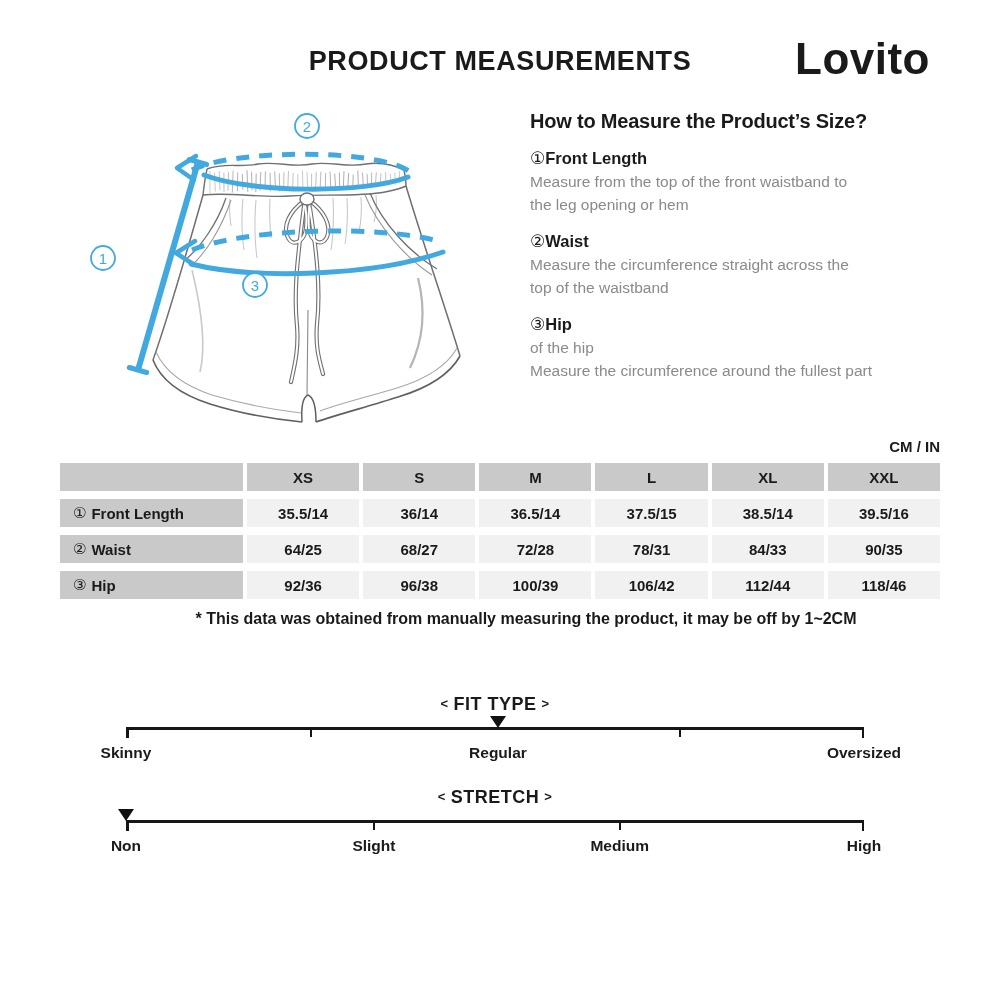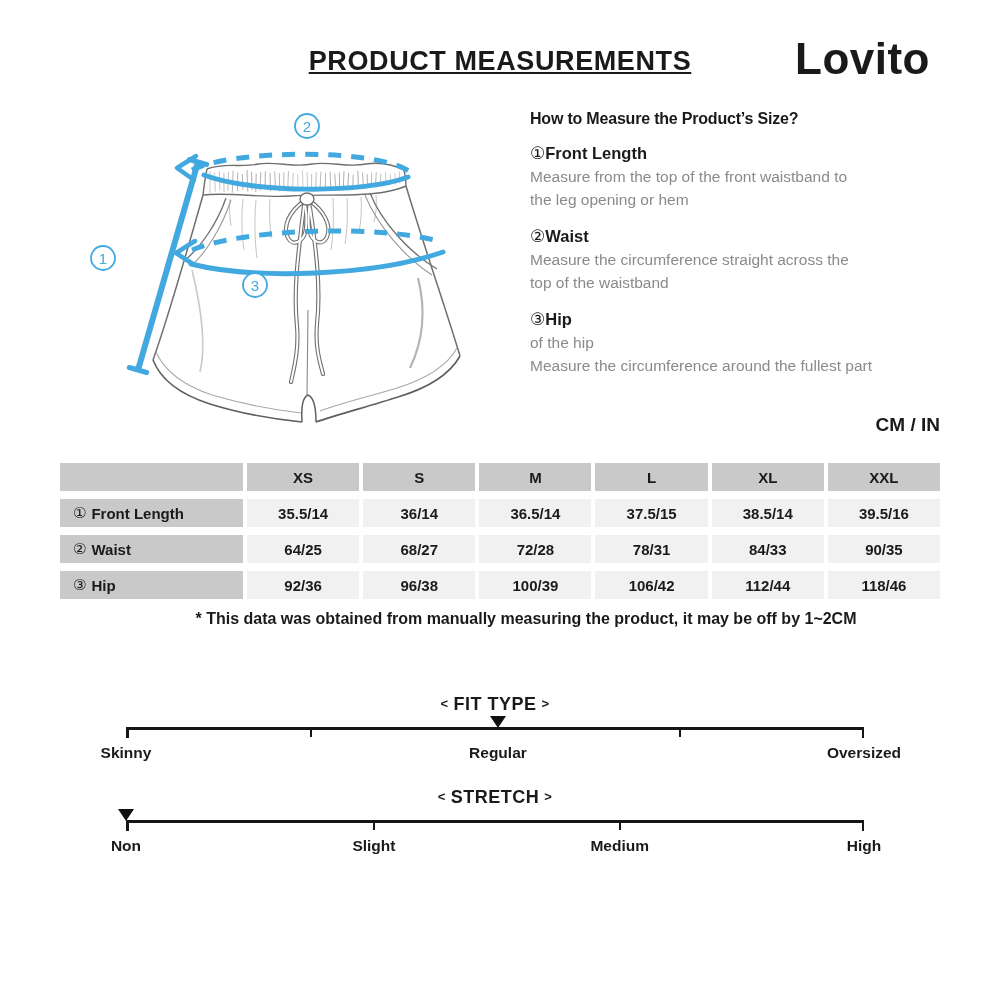--- a/index.html
+++ b/index.html
@@ -3,36 +3,36 @@
 <meta charset="utf-8">
 <style>
   html,body{margin:0;padding:0;}
   body{
     width:1000px;height:1000px;position:relative;overflow:hidden;
     background:#ffffff;color:var(--text,#1a1a1a);
     font-family:"Liberation Sans","DejaVu Sans",sans-serif;
   }
   .page-title{
     position:absolute;top:46px;left:0;width:100%;text-align:center;
-    font-size:27px;font-weight:700;letter-spacing:.6px;text-decoration:underline;
+    font-size:27px;font-weight:700;letter-spacing:.6px;
   }
   .brand{
     position:absolute;top:34px;right:70px;
     font-size:44px;font-weight:700;letter-spacing:.5px;
   }
   
   .diagram{position:absolute;left:80px;top:98px;width:445px;height:340px;}
   
   .howto{position:absolute;left:530px;top:110px;width:412px;}
-  .howto h2{font-size:16px;font-weight:700;margin:0 0 9px 0;letter-spacing:-.2px;}
+  .howto h2{font-size:20px;font-weight:700;margin:0 0 9px 0;letter-spacing:-.2px;}
   .ht-term{font-size:16.5px;font-weight:700;line-height:23px;margin-top:14px;}
   .ht-num{font-weight:400;font-size:17px;}
   .ht-desc{font-size:15.5px;line-height:23px;color:var(--muted,#8a8a8a);font-weight:400;}
   
-  .units{position:absolute;top:414px;right:60px;font-size:19px;font-weight:700;}
+  .units{position:absolute;top:438px;right:60px;font-size:15px;font-weight:700;}
   .size-table{
     position:absolute;left:60px;top:463px;width:880px;
     display:grid;grid-template-columns:183px repeat(6,1fr);
     gap:8px 4px;grid-auto-rows:28px;
   }
   .cell{display:flex;align-items:center;justify-content:center;
     font-size:15px;font-weight:700;}
   .cell.head{background:var(--head-bg,#c9c9c9);}
   .cell.rowlabel{background:var(--head-bg,#c9c9c9);justify-content:flex-start;padding-left:13px;}
   .cell.data{background:var(--cell-bg,#f1f1f1);}

